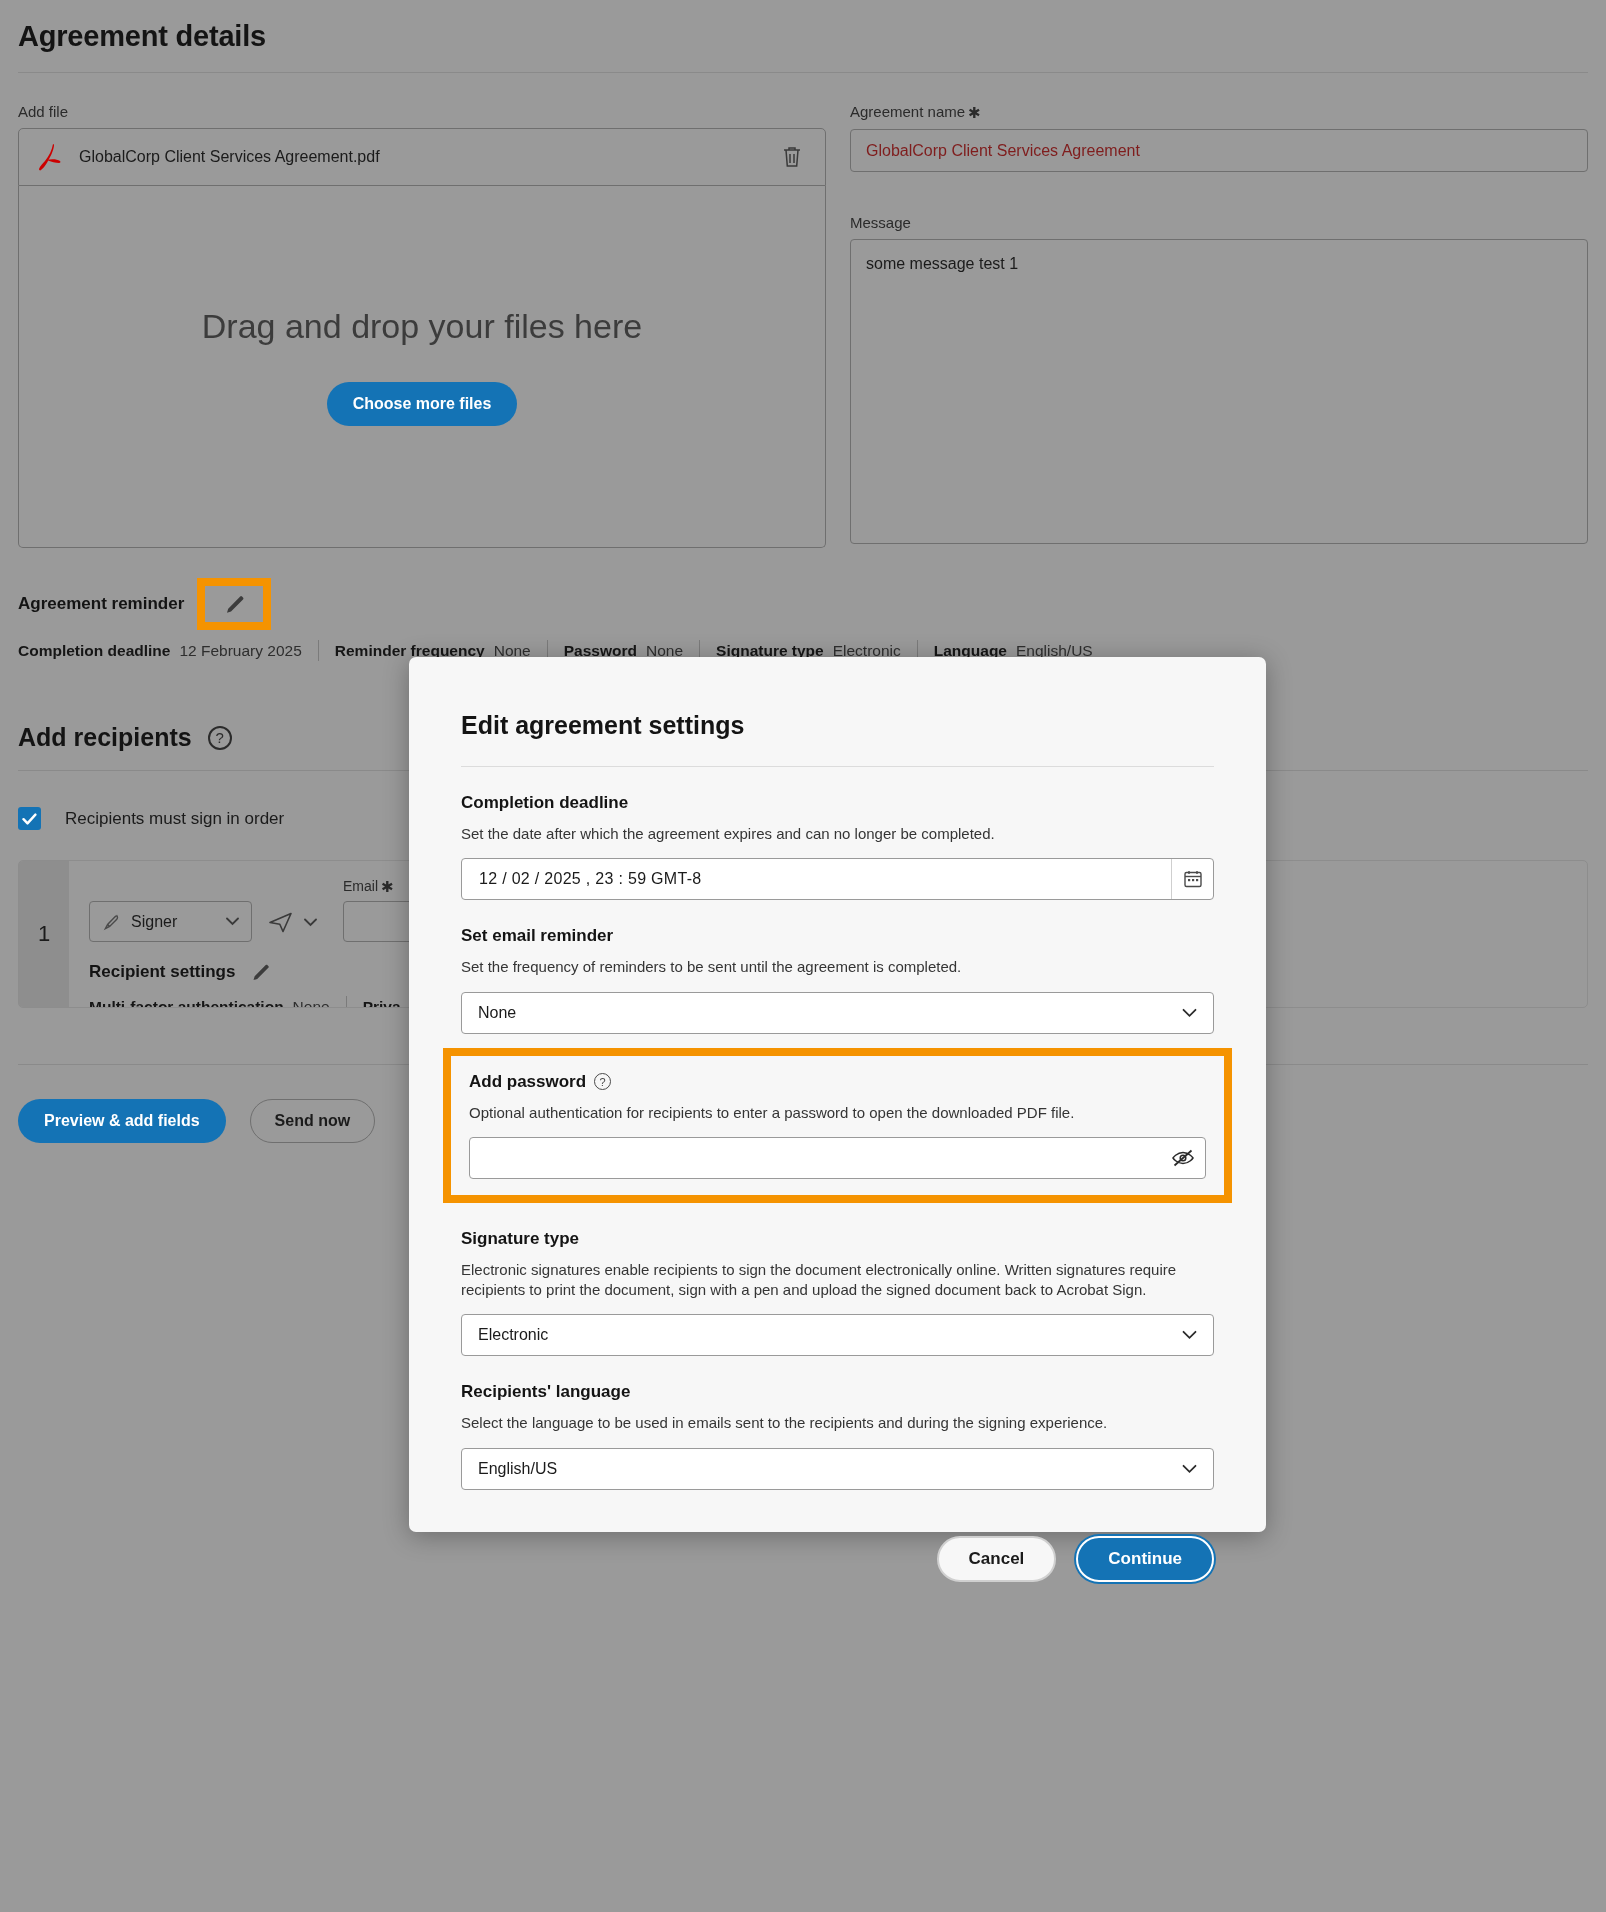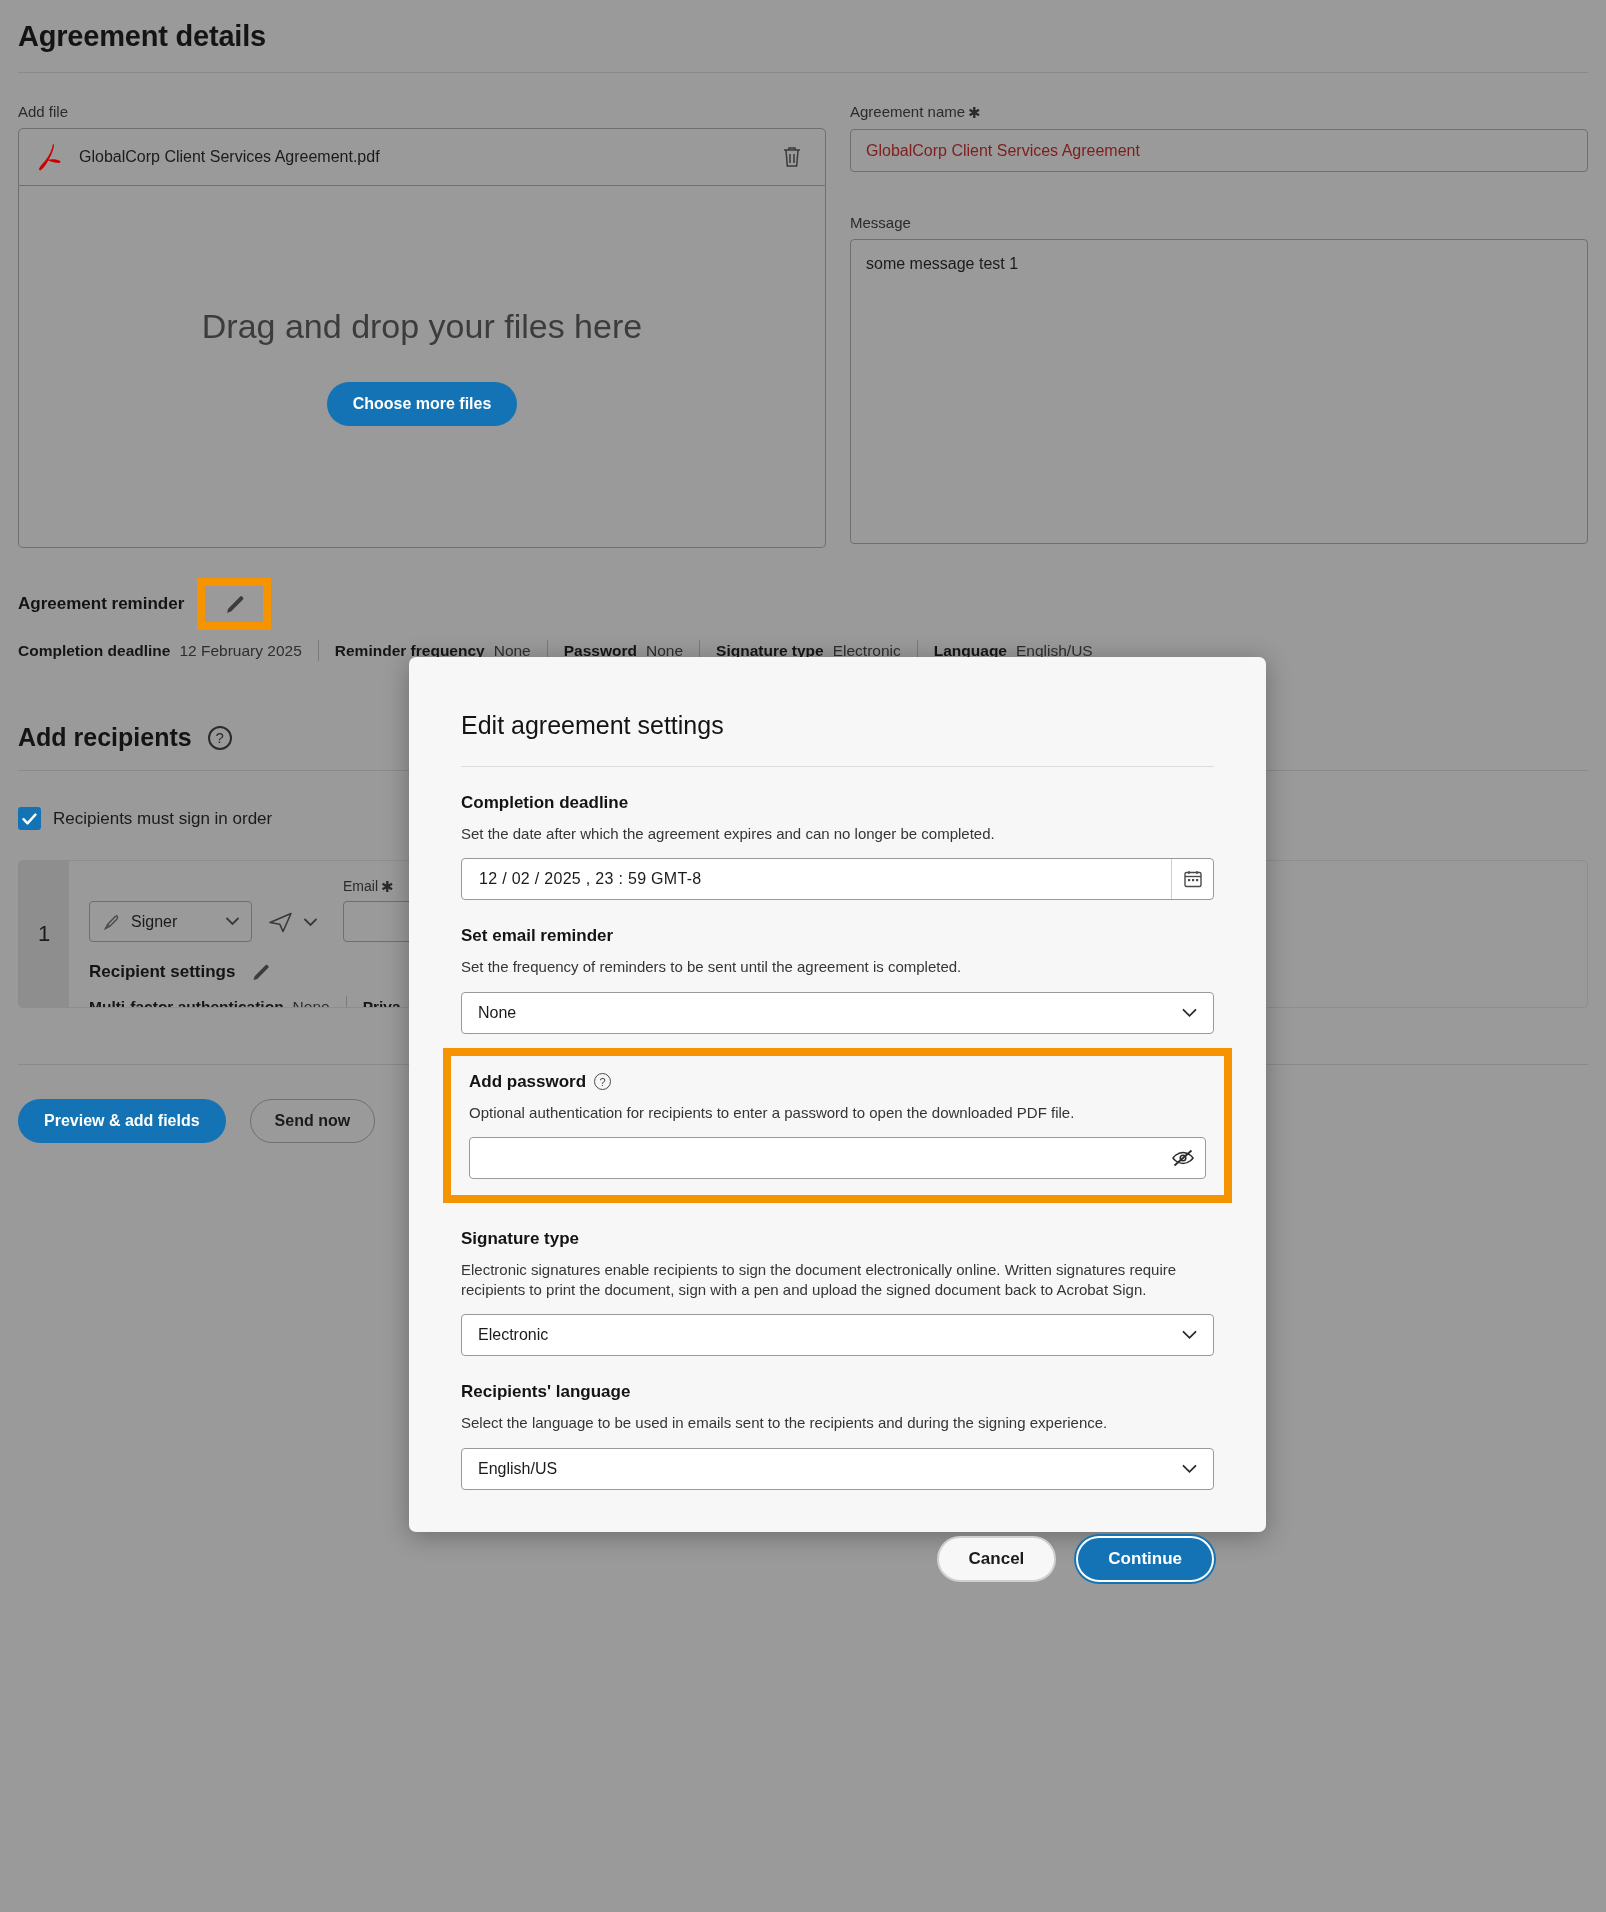--- a/index.html
+++ b/index.html
@@ -179,21 +179,21 @@
   .sec-title {
     font-size: 25px;
     font-weight: bold;
     color: #141414;
   }
   .sec-rule { height: 1px; background: #8a8a8a; margin-top: 18px; }
 
   .checkbox-row {
     display: flex;
     align-items: center;
-    gap: 12px;
+    gap: 24px;
     margin-top: 36px;
   }
   .cbox {
     width: 23px; height: 23px;
     background: #1473b5;
     border-radius: 3px;
     display: flex; align-items: center; justify-content: center;
     cursor: pointer;
     flex: none;
   }
@@ -289,21 +289,21 @@
     top: 657px;
     width: 857px;
     height: 875px;
     background: #f7f7f7;
     border-radius: 7px;
     box-shadow: 0 4px 26px rgba(0,0,0,0.30);
     padding: 0 52px;
   }
   .modal-title {
     font-size: 25px;
-    font-weight: normal;
+    font-weight: bold;
     color: #141414;
     padding-top: 54px;
   }
   .modal-rule { height: 1px; background: #dcdcdc; margin-top: 26px; }
 
   .m-head {
     font-size: 17px;
     font-weight: bold;
     color: #141414;
     margin-top: 26px;

